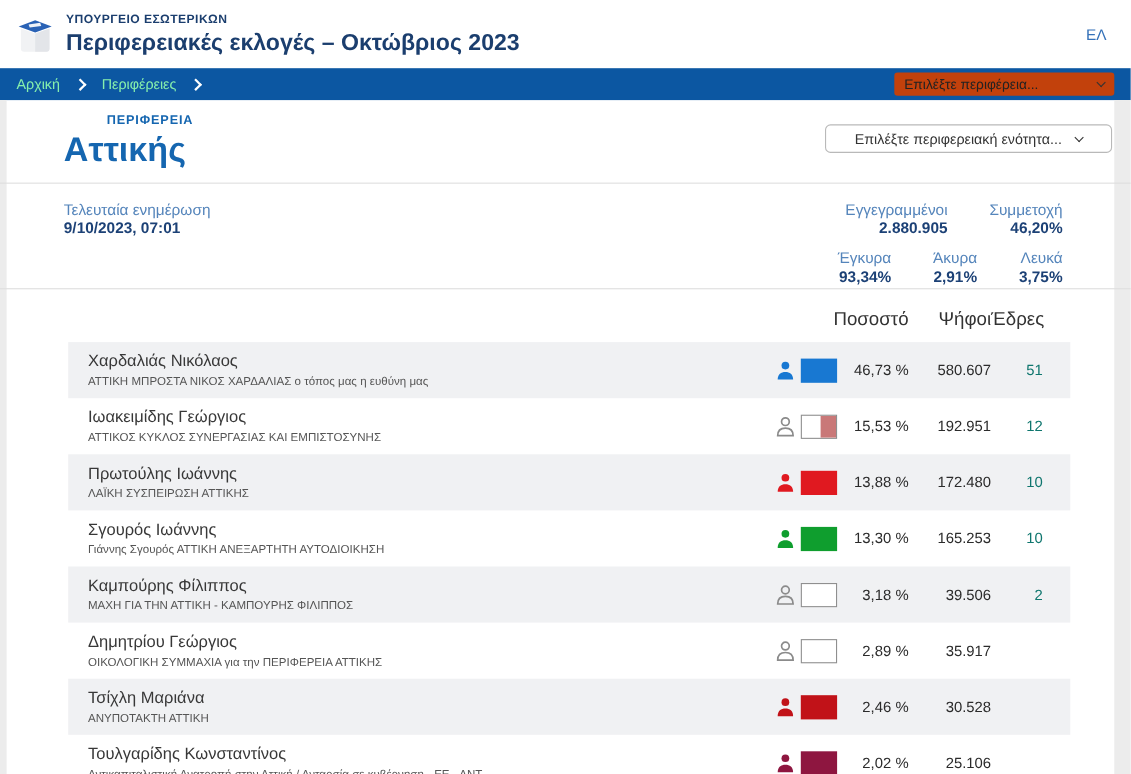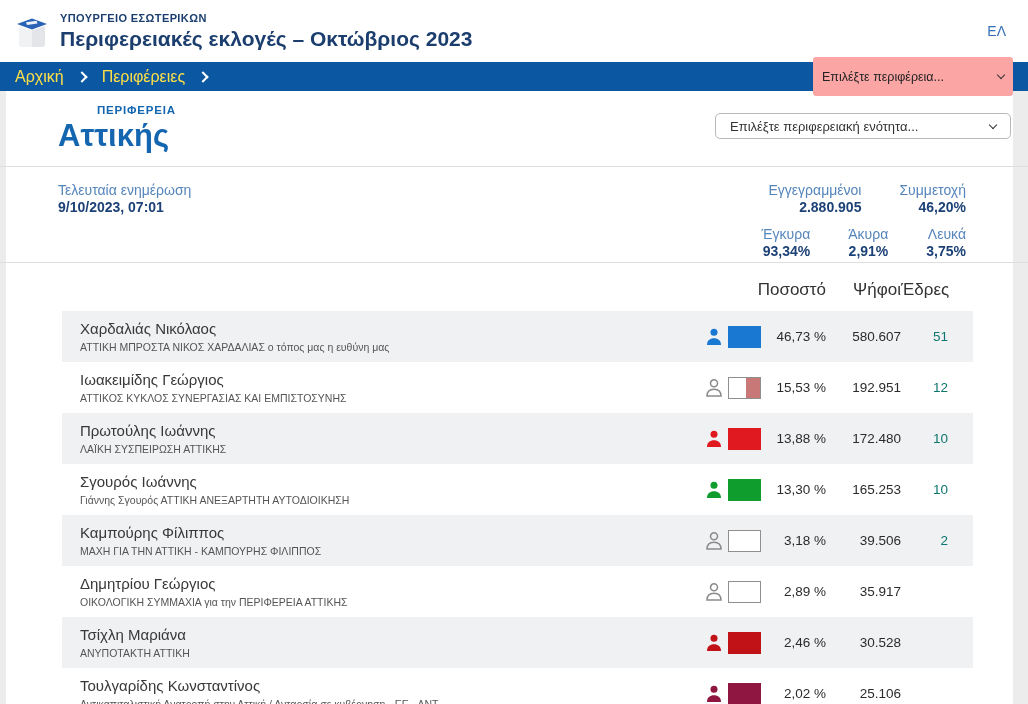--- a/index.html
+++ b/index.html
@@ -10,40 +10,40 @@
   
   .header { height:62px; display:flex; align-items:center; padding:0 22px 0 13px; background:#fff; }
   .logo { width:38px; height:40px; margin-top:2px; cursor:pointer; }
   .header-text { margin-left:9px; }
   .ministry { font-size:11px; font-weight:bold; color:#1b3e6e; letter-spacing:.4px; margin-bottom:3px; }
   .site-title { font-size:21px; font-weight:bold; color:#1b3e6e; }
   .lang { margin-left:auto; font-size:14px; color:#3672b9; cursor:pointer; text-decoration:none; }
 
   
   .nav { height:29px; background:#0c57a2; display:flex; align-items:center; padding:0 15px; }
-  .crumb { color:#fde047; font-size:16px; cursor:pointer; }
+  .crumb { color:#86efac; font-size:13px; cursor:pointer; }
   .crumb-sep { width:8px; height:8px; border-top:2px solid #fff; border-right:2px solid #fff;
                transform:rotate(45deg); margin:0 16px 0 14px; }
-  .nav-select { margin-left:auto; width:200px; height:39px; background:#fca5a5; border-radius:3px;
+  .nav-select { margin-left:auto; width:200px; height:21px; background:#c2410c; border-radius:3px;
                 display:flex; align-items:center; padding:0 9px; cursor:pointer; }
   .nav-select span.txt { font-size:12.5px; color:#222; flex:1; }
   .chev { width:6px; height:6px; border-right:1.8px solid #333; border-bottom:1.8px solid #333;
           transform:rotate(45deg); margin-top:-3px; }
 
   
   .strip-left  { position:absolute; left:0; top:91px; bottom:0; width:6px; background:#ececec; }
   .strip-right { position:absolute; right:0; top:91px; bottom:0; width:15px; background:#ececec; }
 
   
   .region-block { position:relative; padding:13px 0 12px 58px; border-bottom:1px solid #dedede; }
   .region-label { font-size:11.5px; font-weight:bold; color:#1566b0; letter-spacing:.8px; margin-bottom:2px;padding-left:39px; }
   .region-name { font-size:31px; font-weight:bold; color:#1566b0; }
-  .unit-select { position:absolute; right:17px; top:22px; width:296px; height:26px; background:#fff;
+  .unit-select { position:absolute; right:17px; top:22px; width:261px; height:26px; background:#fff;
                  border:1px solid #b9b9b9; border-radius:5px; display:flex; align-items:center;
-                 padding:0 14px; cursor:pointer; }
+                 padding:0 26px; cursor:pointer; }
   .unit-select span.txt { font-size:13px; color:#333; flex:1; }
 
   
   .stats-block { position:relative; padding:15px 62px 15px 58px; border-bottom:1px solid #dedede; height:96px; }
   .stat-label { font-size:14px; color:#5585bb; line-height:17px; }
   .stat-value { font-size:14px; font-weight:bold; color:#1c4176; line-height:17px; }
   .stats-left .stat-group { margin-bottom:10px; }
   .stats-right { position:absolute; right:62px; top:15px; display:flex; flex-direction:column; align-items:flex-end; }
   .stat-line { display:flex; justify-content:center; margin-bottom:10px; }
   .stat-cell { display:flex; flex-direction:column; align-items:flex-end; margin-left:38px; }

